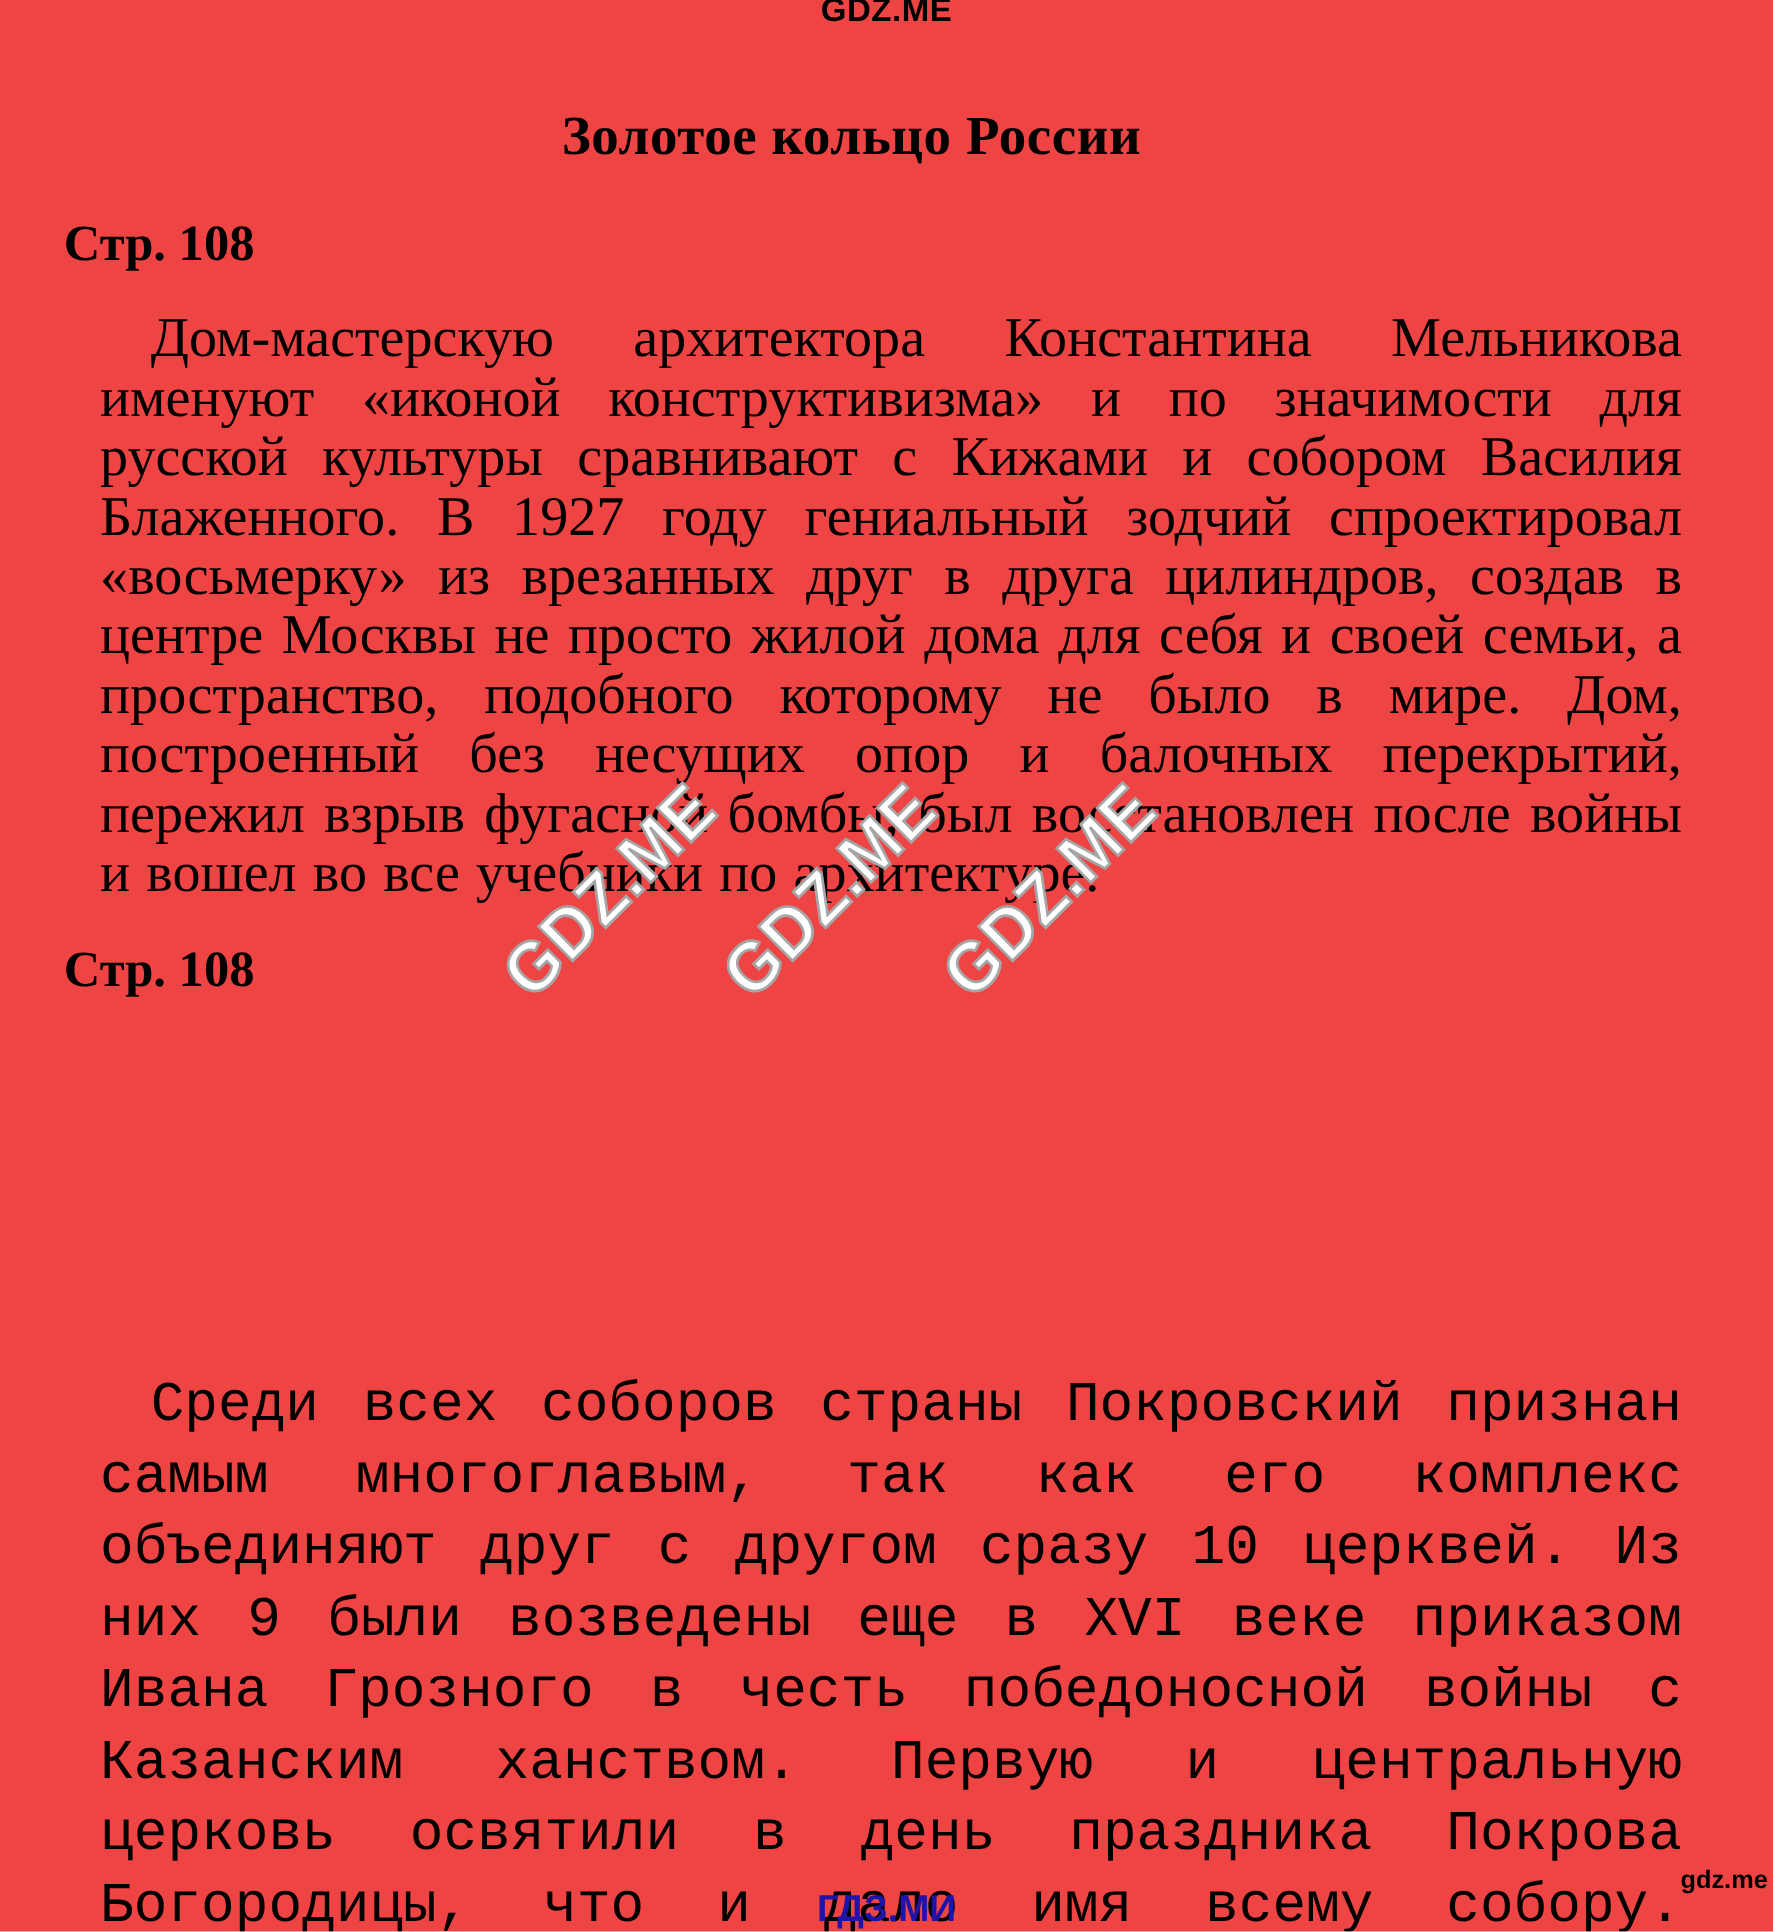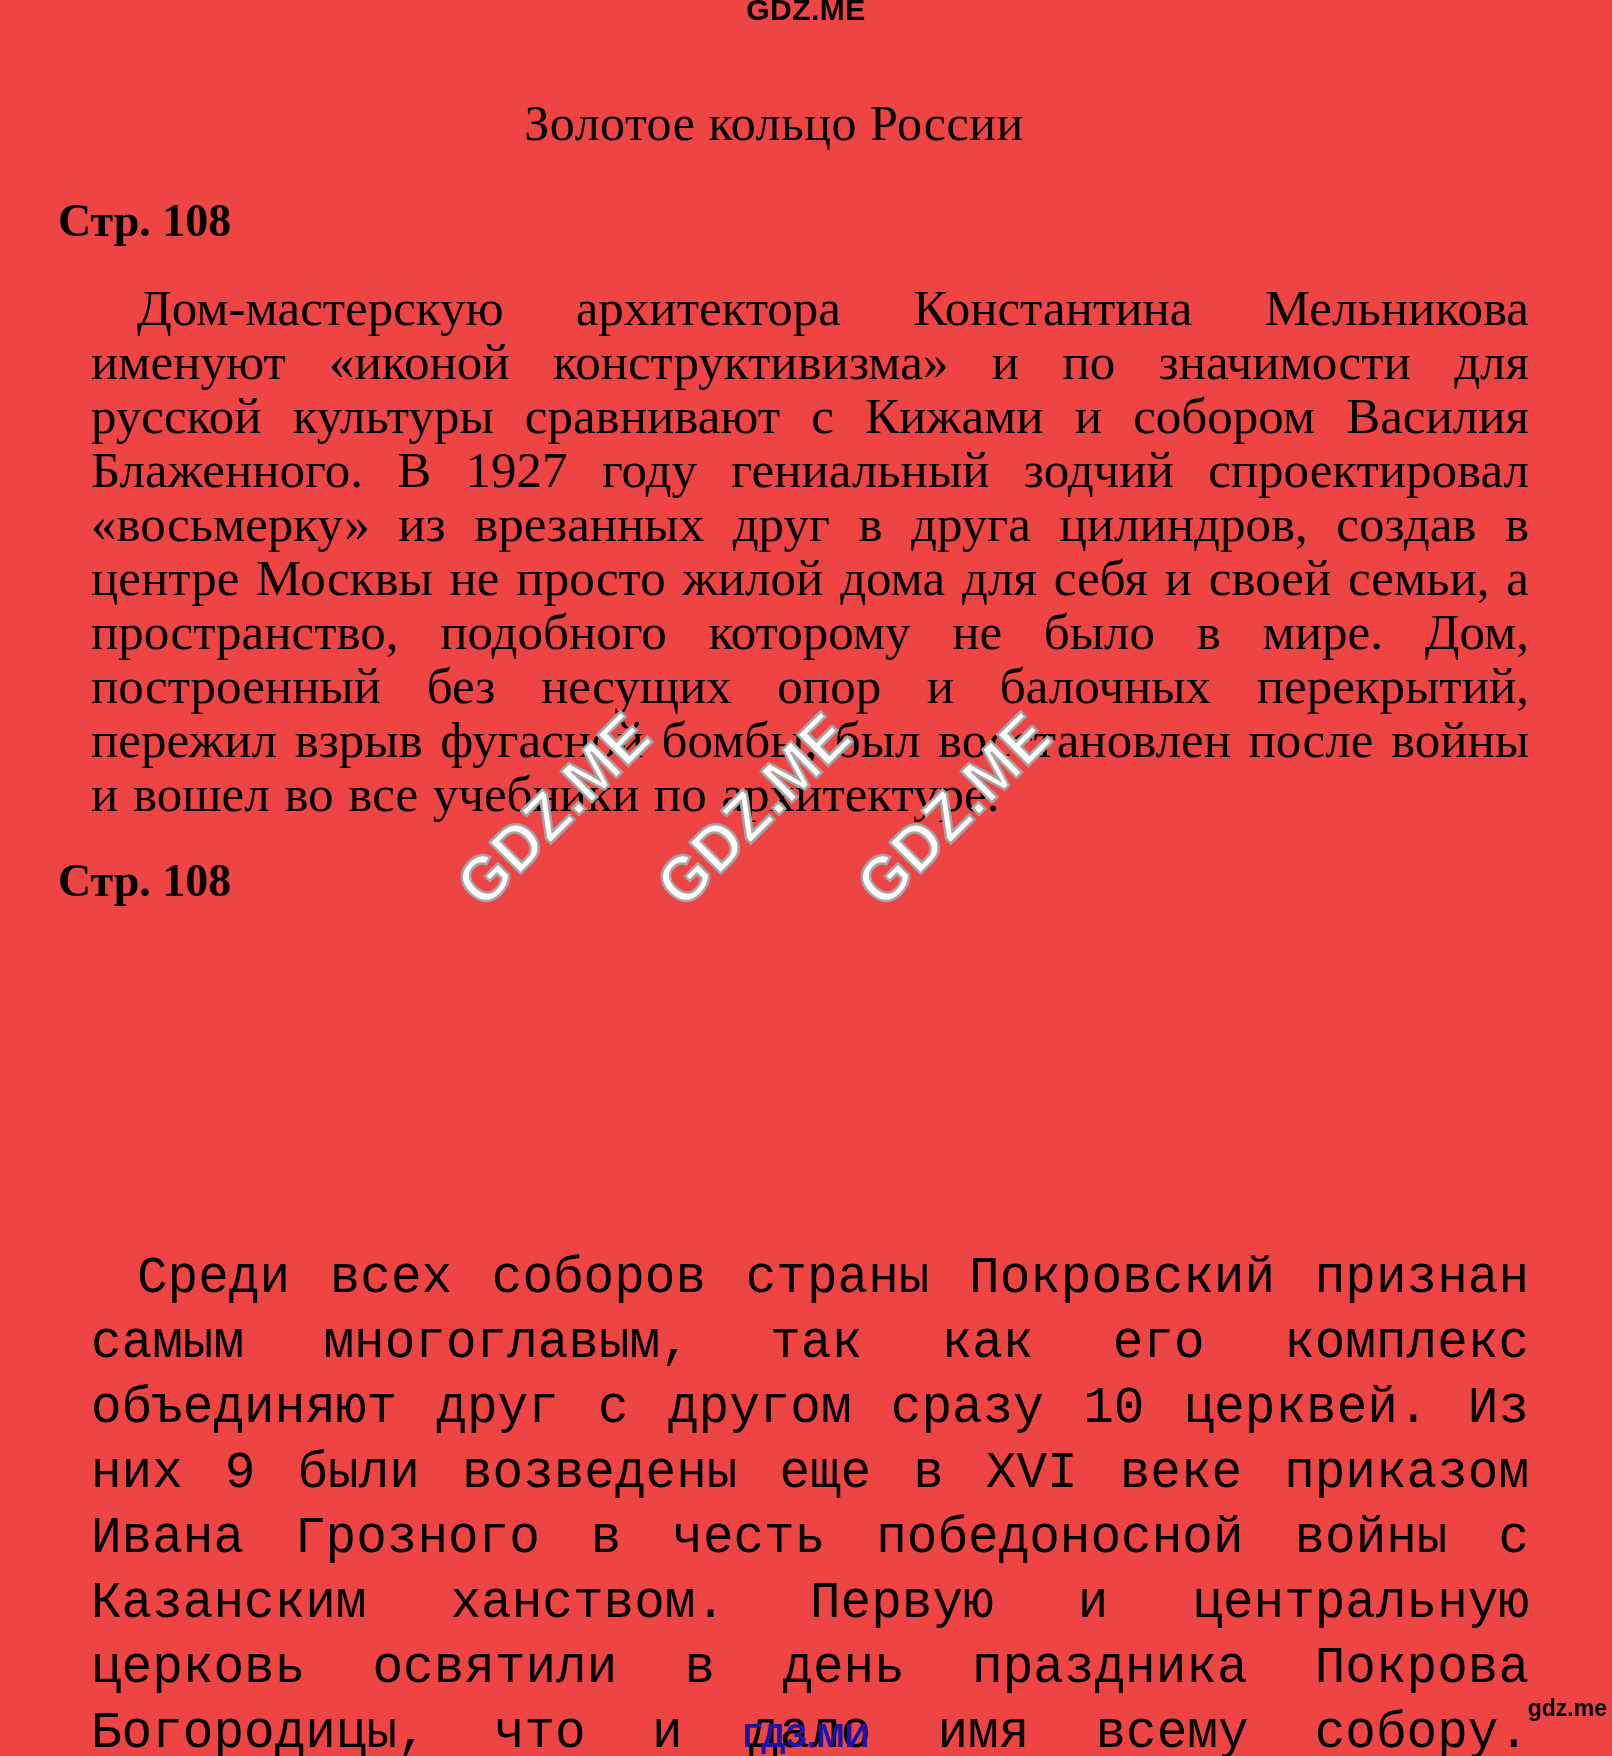--- a/index.html
+++ b/index.html
@@ -24,21 +24,21 @@
     font-size: 30px;
     letter-spacing: 0.5px;
   }
   .doc-title {
     position: absolute;
     top: 94px;
     left: 55px;
     width: 1438px;
     text-align: center;
     font-size: 50px;
-    font-weight: normal;
+    font-weight: bold;
     letter-spacing: 0.5px;
   }
   .section-heading {
     position: absolute;
     left: 58px;
     font-size: 46px;
     font-weight: bold;
   }
   #heading-1 { top: 194px; }
   #heading-2 { top: 854px; }

